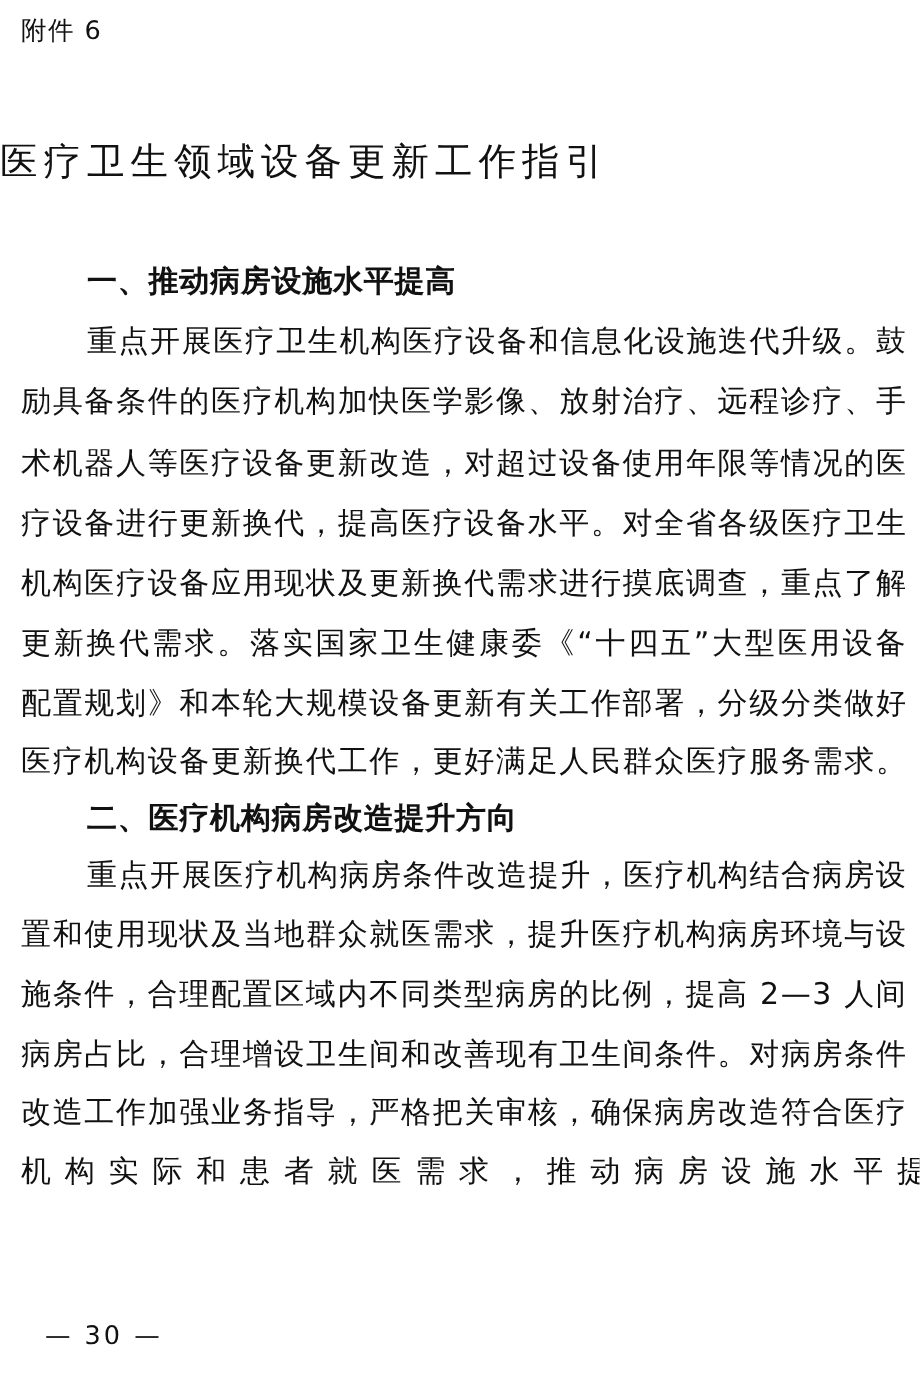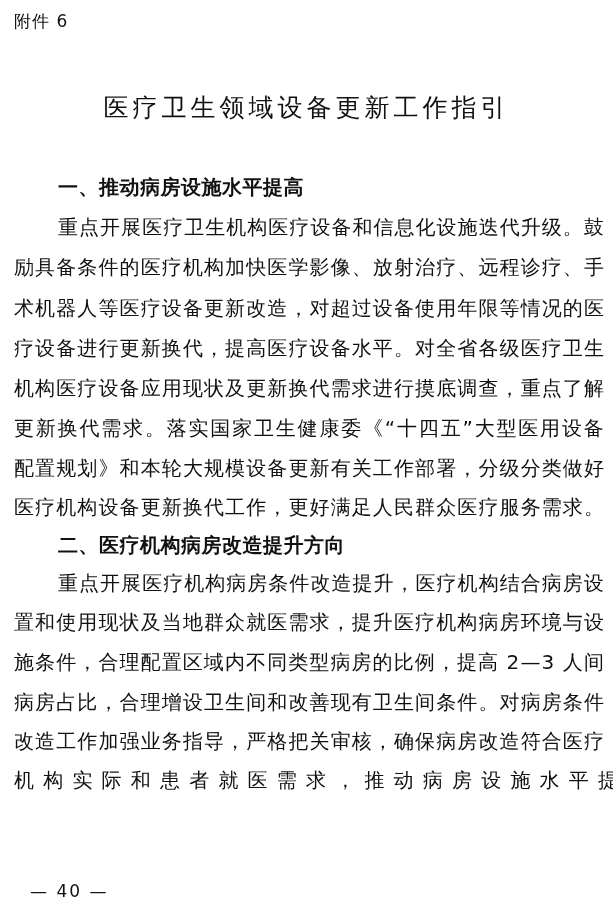--- a/index.html
+++ b/index.html
@@ -7,21 +7,21 @@
       width: 613px; height: 915px; position: relative; overflow: hidden;
       font-family: "DejaVu Sans", "Liberation Sans", sans-serif;
       color: #111111;
     }
     .attach {
       position: absolute; left: 14px; top: 10px;
       font-size: 17px; line-height: 22px; letter-spacing: 1px;
     }
     .title {
       position: absolute; left: 0; width: 613px; top: 92px;
-      text-align: center; font-size: 25px; line-height: 32px;
+      font-size: 25px; line-height: 32px;
       letter-spacing: 4px; font-family: "DejaVu Serif", "Liberation Serif", serif;
     }
     .heading {
       position: absolute; left: 58px;
       font-size: 20px; line-height: 26px; font-weight: bold;
       letter-spacing: 0.5px;
     }
     .line {
       position: absolute; left: 14px; width: 590px;
       font-size: 20px; line-height: 26px;
@@ -428,13 +428,13 @@
     <span>房</span>
     <span>改</span>
     <span>造</span>
     <span>符</span>
     <span>合</span>
     <span>医</span>
     <span>疗</span>
   </div>
 <div class="line last" style="top:767px;">机构实际和患者就医需求，推动病房设施水平提高。</div>
 
-<div class="pagenum">— 40 —</div>
+<div class="pagenum">— 30 —</div>
 
 </body></html>

